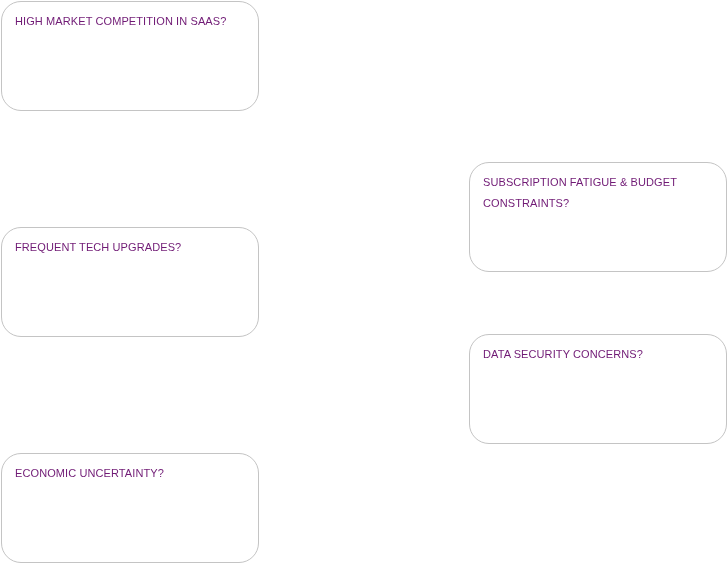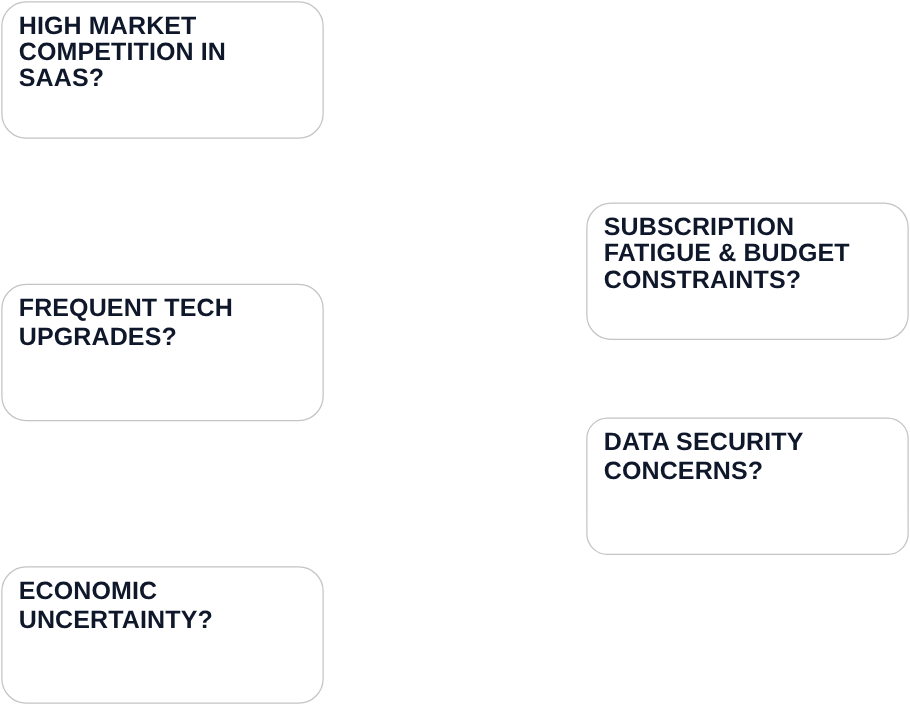--- a/index.html
+++ b/index.html
@@ -1,26 +1,26 @@
 <!DOCTYPE html>
 <html><head>
 <meta charset="utf-8">
 <style>
   html, body { margin: 0; padding: 0; background: #ffffff; }
   body { width: 728px; height: 565px; position: relative; overflow: hidden;
          font-family: "Liberation Sans", "DejaVu Sans", sans-serif; }
   .card { position: absolute; width: 258px; height: 110px; box-sizing: border-box;
           border: 1px solid #c4c4c4; border-radius: 20px; background: #ffffff; }
   .card .title { position: absolute; left: 13px; top: 9px; right: 10px;
-                 font-weight: bold; font-size: 20px; line-height: 21px;
-                 color: #0f172a; letter-spacing: 0.1px; text-transform: uppercase; }
+                 font-weight: normal; font-size: 11px; line-height: 21px;
+                 color: #701a75; letter-spacing: 0.1px; text-transform: uppercase; }
   #c1 { left: 1px; top: 1px; }
   #c2 { left: 469px; top: 114px; margin-top: 48px; }
   #c3 { left: 1px; top: 227px; border-radius: 20px; }
-  #c4 { left: 469px; top: 334px; border-radius: 17px; }
+  #c4 { left: 469px; top: 334px; }
   #c5 { left: 1px; top: 453px; }
   #c3 .title, #c4 .title, #c5 .title { line-height: 22.5px; top: 8px; }
 </style>
 </head>
 <body>
 
 <div class="card" id="c1">
   <div class="title">HIGH MARKET COMPETITION IN SAAS?</div>
 </div>
 <div class="card" id="c2">

